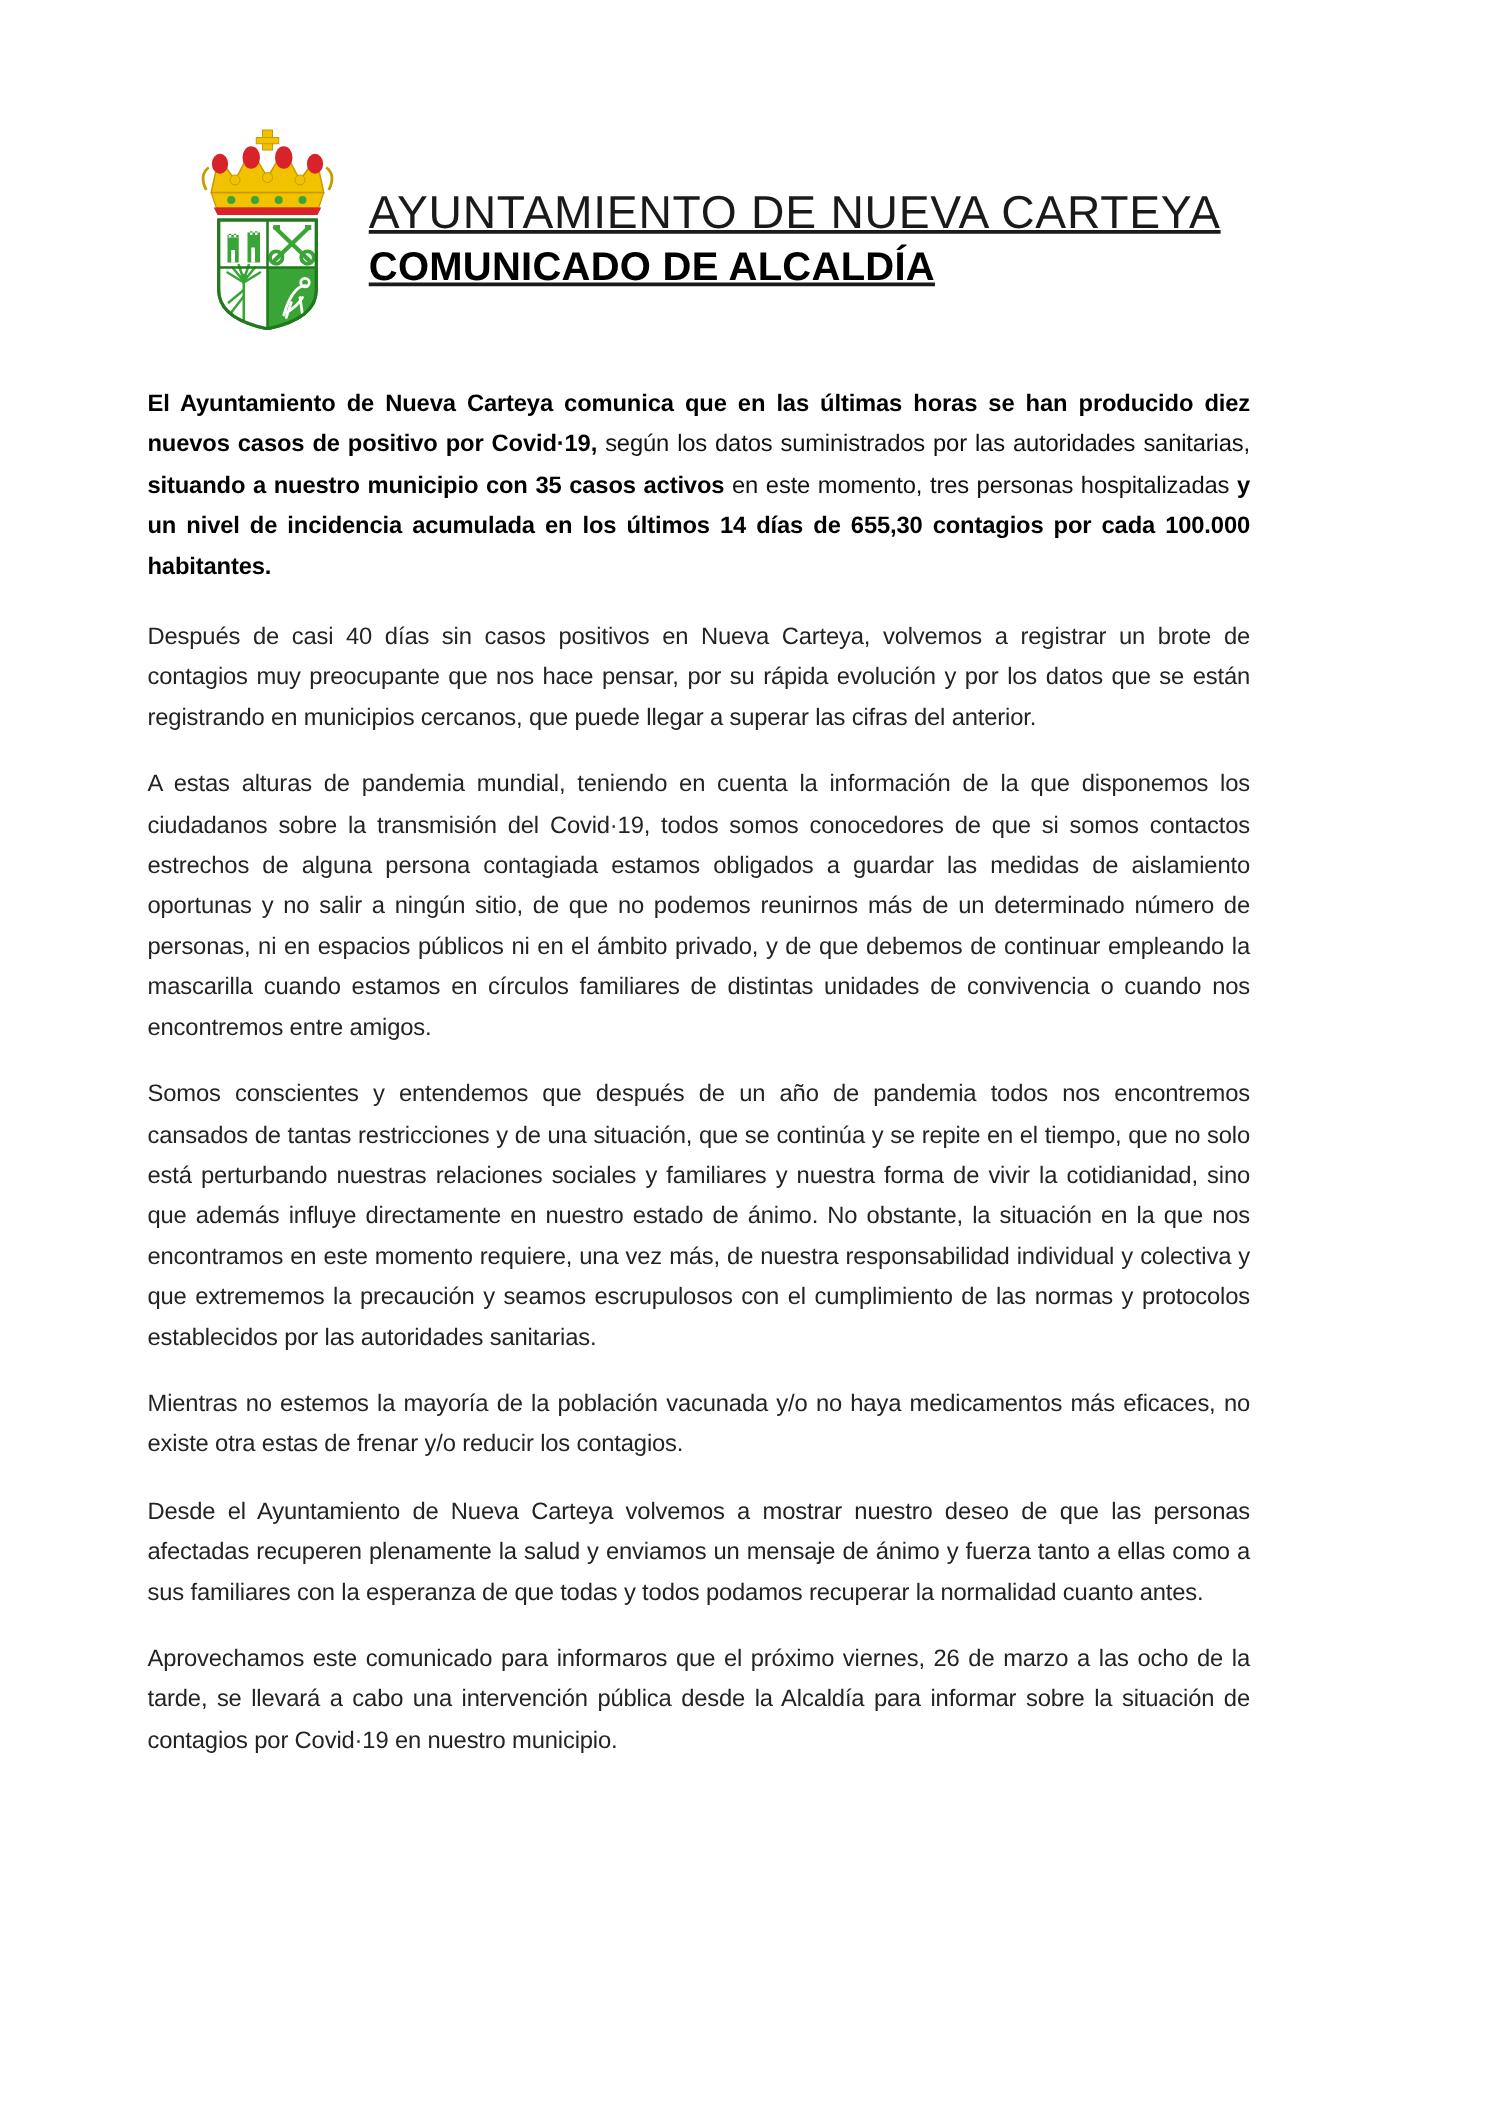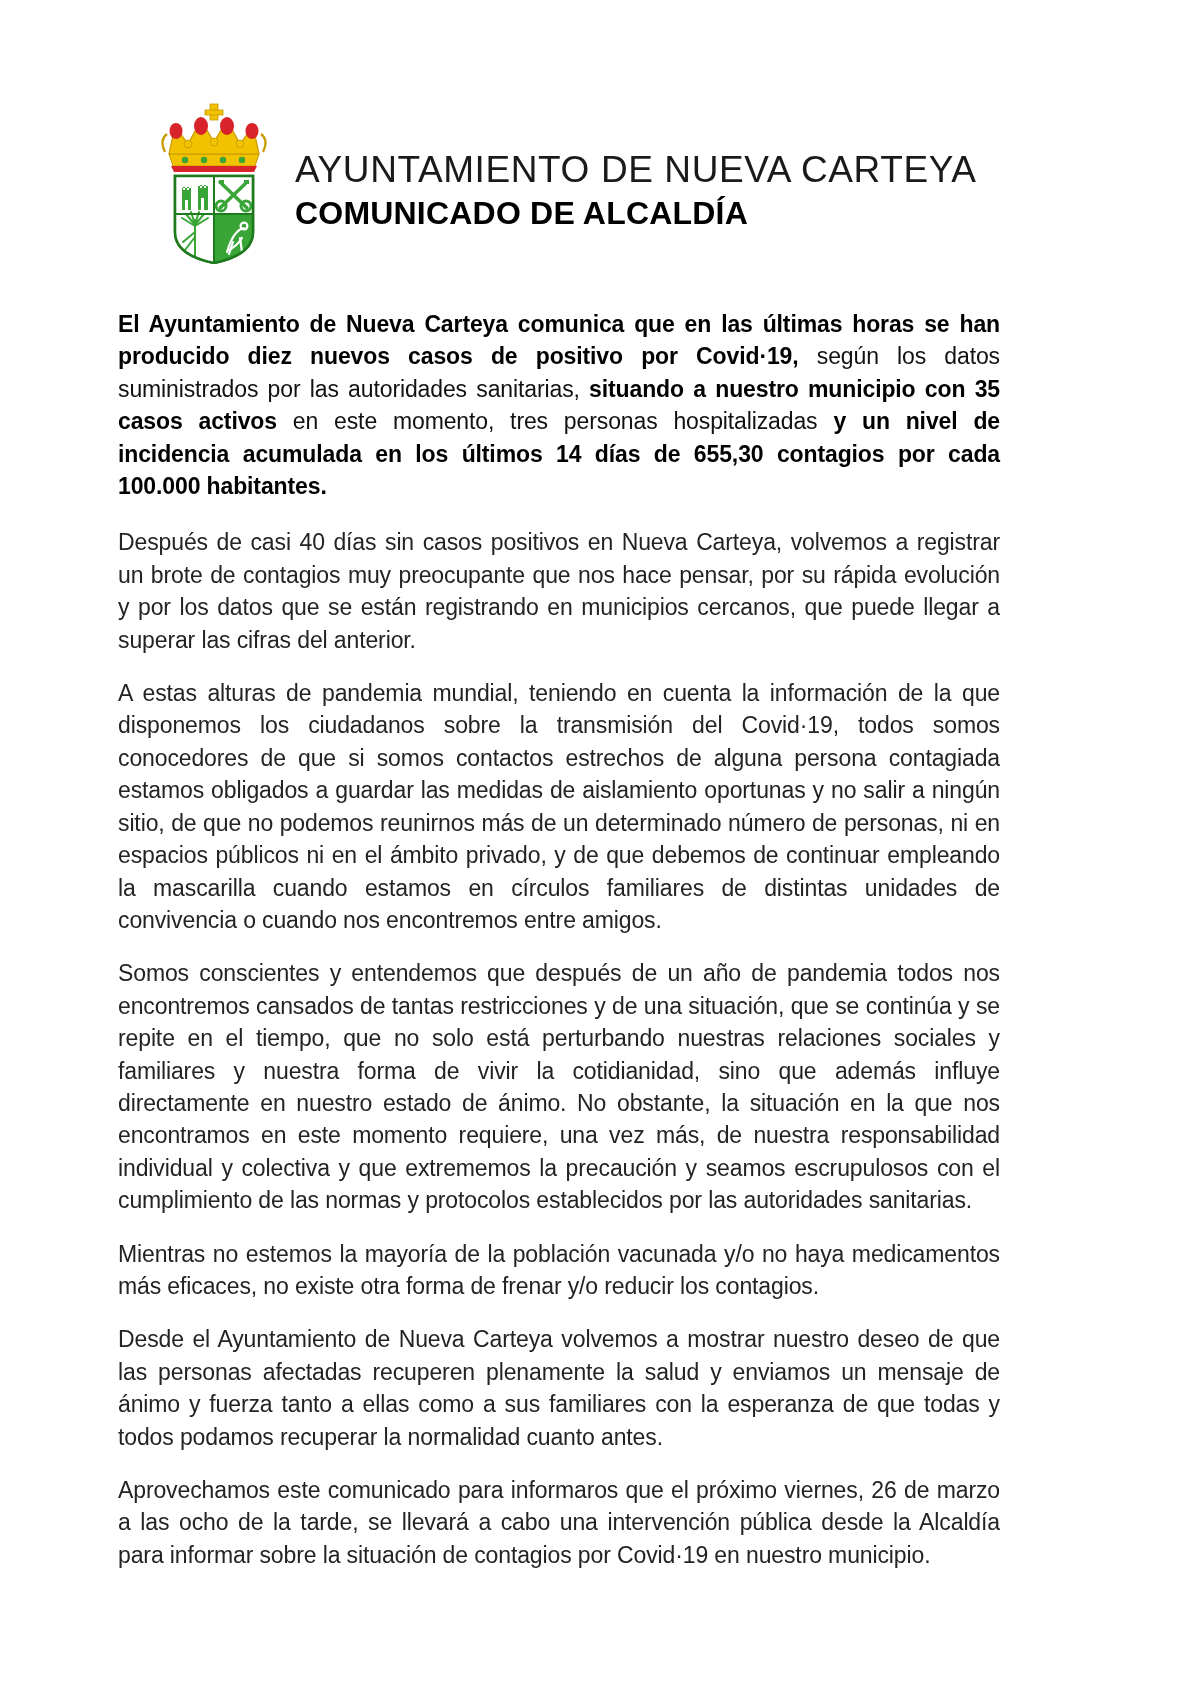--- a/index.html
+++ b/index.html
@@ -36,20 +36,21 @@
     flex: 0 0 auto;
     position: relative;
   }
   .crest svg { display: block; width: 118px; height: 172px; }
 
   .header-titles {
     display: flex;
     flex-direction: column;
     justify-content: center;
     padding-top: 26px;
+    text-decoration: underline;
   }
   .org-name {
     font-family: "Liberation Sans", "DejaVu Sans", sans-serif;
     font-size: 37px;
     font-weight: 400;
     letter-spacing: 0.6px;
     color: #1a1a1a;
     line-height: 1.1;
     white-space: nowrap;
   }
@@ -63,21 +64,21 @@
     margin-top: 6px;
     white-space: nowrap;
   }
 
   
   .content {
     padding: 0 200px 0 118px;
     margin-top: 44px;
   }
   .para {
-    font-size: 23px;
+    font-size: 19px;
     line-height: 32.4px;
     text-align: justify;
     color: #232323;
     margin: 0 0 21px 0;
     letter-spacing: -0.12px;
     font-weight: 400;
     hyphens: none;
   }
   .para.lead {
     color: #111111;
@@ -205,19 +206,19 @@
       <div class="doc-title">COMUNICADO DE ALCALDÍA</div>
     </div>
   </div>
 
   <div class="content">
     <div id="paragraphs">
         <p class="para lead"><b>El Ayuntamiento de Nueva Carteya comunica que en las últimas horas se han producido diez nuevos casos de positivo por Covid·19,</b><span> según los datos suministrados por las autoridades sanitarias, </span><b>situando a nuestro municipio con 35 casos activos</b><span> en este momento, tres personas hospitalizadas </span><b>y un nivel de incidencia acumulada en los últimos 14 días de 655,30 contagios por cada 100.000 habitantes.</b></p>
         <p class="para"><span>Después de casi 40 días sin casos positivos en Nueva Carteya, volvemos a registrar un brote de contagios muy preocupante que nos hace pensar, por su rápida evolución y por los datos que se están registrando en municipios cercanos, que puede llegar a superar las cifras del anterior.</span></p>
         <p class="para"><span>A estas alturas de pandemia mundial, teniendo en cuenta la información de la que disponemos los ciudadanos sobre la transmisión del Covid·19, todos somos conocedores de que si somos contactos estrechos de alguna persona contagiada estamos obligados a guardar las medidas de aislamiento oportunas y no salir a ningún sitio, de que no podemos reunirnos más de un determinado número de personas, ni en espacios públicos ni en el ámbito privado, y de que debemos de continuar empleando la mascarilla cuando estamos en círculos familiares de distintas unidades de convivencia o cuando nos encontremos entre amigos.</span></p>
         <p class="para"><span>Somos conscientes y entendemos que después de un año de pandemia todos nos encontremos cansados de tantas restricciones y de una situación, que se continúa y se repite en el tiempo, que no solo está perturbando nuestras relaciones sociales y familiares y nuestra forma de vivir la cotidianidad, sino que además influye directamente en nuestro estado de ánimo. No obstante, la situación en la que nos encontramos en este momento requiere, una vez más, de nuestra responsabilidad individual y colectiva y que extrememos la precaución y seamos escrupulosos con el cumplimiento de las normas y protocolos establecidos por las autoridades sanitarias.</span></p>
-        <p class="para"><span>Mientras no estemos la mayoría de la población vacunada y/o no haya medicamentos más eficaces, no existe otra forma de frenar y/o reducir los contagios.</span></p>
+        <p class="para"><span>Mientras no estemos la mayoría de la población vacunada y/o no haya medicamentos más eficaces, no existe otra estas de frenar y/o reducir los contagios.</span></p>
         <p class="para"><span>Desde el Ayuntamiento de Nueva Carteya volvemos a mostrar nuestro deseo de que las personas afectadas recuperen plenamente la salud y enviamos un mensaje de ánimo y fuerza tanto a ellas como a sus familiares con la esperanza de que todas y todos podamos recuperar la normalidad cuanto antes.</span></p>
         <p class="para"><span>Aprovechamos este comunicado para informaros que el próximo viernes, 26 de marzo a las ocho de la tarde, se llevará a cabo una intervención pública desde la Alcaldía para informar sobre la situación de contagios por Covid·19 en nuestro municipio.</span></p>
       </div>
   </div>
 
 </div>
 
 </body></html>

